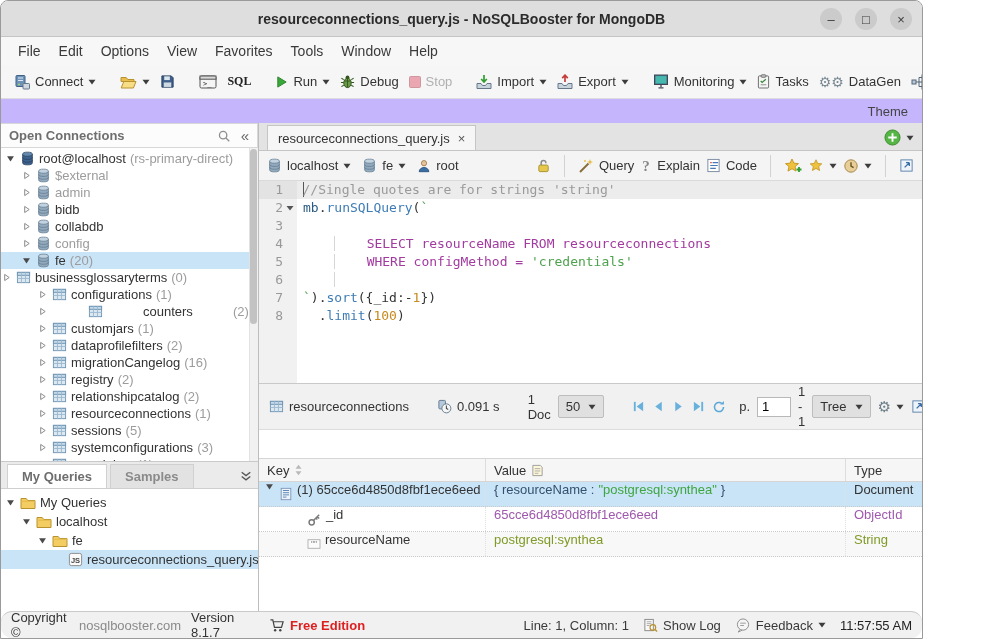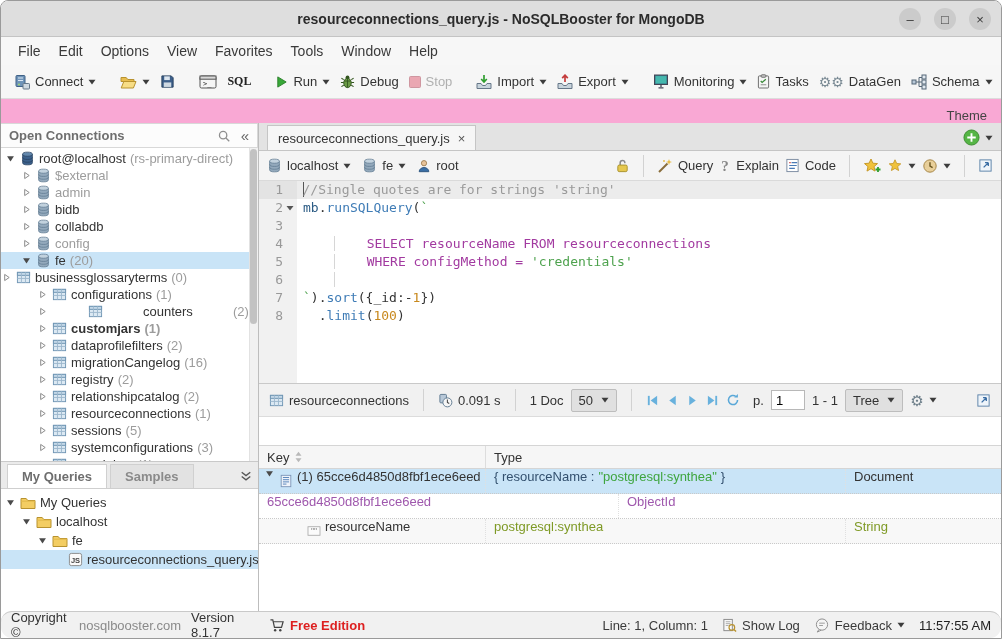--- a/index.html
+++ b/index.html
@@ -1,17 +1,17 @@
 <!DOCTYPE html>
 <html><head>
 <meta charset="utf-8">
 <style>
   html,body{margin:0;padding:0;background:#fff;}
   *{box-sizing:border-box;}
-  .window{width:1002px;height:639px;border:1px solid #9a9a9a;border-radius:8px 8px 0 0;overflow:hidden;
+  .window{width:923px;height:639px;border:1px solid #9a9a9a;border-radius:8px 8px 0 0;overflow:hidden;
     font-family:"Liberation Sans",sans-serif;font-size:13px;color:#333;background:#fff;display:flex;flex-direction:column;}
   .ic{display:inline-flex;align-items:center;justify-content:center;line-height:0;}
 
   
   .titlebar{height:36px;flex:0 0 36px;background:#dedede;border-bottom:1px solid #c4c4c4;position:relative;
     display:flex;align-items:center;justify-content:center;}
   .title-text{font-weight:bold;font-size:14px;color:#2b2b2b;}
   .win-controls{position:absolute;right:10px;top:7px;display:flex;gap:13px;}
   .win-btn{width:22px;height:22px;border-radius:50%;background:#cbcbcb;color:#3a3a3a;display:flex;align-items:center;
     justify-content:center;font-size:13px;line-height:1;}
@@ -21,21 +21,21 @@
   .menu-item{padding:3px 9px;}
 
   
   .toolbar{height:34px;flex:0 0 34px;background:#f6f6f6;border-bottom:1px solid #dcdcdc;display:flex;align-items:center;padding:0 8px;}
   .tbtn{display:flex;align-items:center;gap:5px;padding:3px 5px;color:#333;white-space:nowrap;}
   .tbtn.disabled{color:#b0b0b0;}
   .tsep{width:1px;height:22px;background:#d2d2d2;margin:0 7px;}
   .sql-label{font-weight:bold;font-family:"Liberation Serif",serif;font-size:12px;color:#222;}
 
   
-  .theme-row{height:24px;flex:0 0 24px;background:#f9a8d4;display:flex;align-items:flex-end;justify-content:flex-end;padding-right:14px;color:#444;}
+  .theme-row{height:24px;flex:0 0 24px;background:#c4b5fd;display:flex;align-items:center;justify-content:flex-end;padding-right:14px;color:#444;}
 
   
   .content{flex:1;display:flex;min-height:0;}
 
   
   .sidebar{width:258px;flex:0 0 258px;border-right:1px solid #bdbdbd;display:flex;flex-direction:column;background:#fff;min-height:0;}
   .sheader{height:25px;flex:0 0 25px;border:1px solid #d8d8d8;border-left:none;display:flex;align-items:center;
     padding:0 8px;background:#fcfcfc;}
   .sheader .ttl{font-weight:bold;color:#6e6e6e;flex:1;}
   .sheader .collapse{color:#666;font-size:15px;margin-left:10px;}
@@ -486,21 +486,21 @@
               <span class="ic">
                 <svg width="15" height="15" viewBox="0 0 16 16">
                   <rect x="1.5" y="2.5" width="13" height="11" fill="#dce9f3" stroke="#7096b4"></rect>
                   <rect x="1.5" y="2.5" width="13" height="3.2" fill="#c3d8e8" stroke="#7096b4"></rect>
                   <path d="M1.5 9h13M5.8 2.5v11M10.1 2.5v11" stroke="#9db8cd"></path>
                 </svg>
               </span>
               <span class="lbl">counters</span>
               <span class="sfx">(2)</span>
             </div>
-            <div class="trow" style="padding-left: 36px; font-weight: bold;">
+            <div class="trow" style="padding-left: 36px;">
               <span class="exp">
                 <svg width="9" height="9" viewBox="0 0 10 10">
                   <path d="M3 1.6l5 3.4-5 3.4z" fill="none" stroke="#8a8a8a" stroke-width="1.1"></path>
                 </svg>
               </span>
               <span class="ic">
                 <svg width="15" height="15" viewBox="0 0 16 16">
                   <rect x="1.5" y="2.5" width="13" height="11" fill="#dce9f3" stroke="#7096b4"></rect>
                   <rect x="1.5" y="2.5" width="13" height="3.2" fill="#c3d8e8" stroke="#7096b4"></rect>
                   <path d="M1.5 9h13M5.8 2.5v11M10.1 2.5v11" stroke="#9db8cd"></path>
@@ -1017,20 +1017,29 @@
         <div class="rh">
           <div class="hc col-key">
             <span>Key</span>
             <span class="ic">
                 <svg width="9" height="12" viewBox="0 0 10 14">
                   <path d="M5 1l3.5 4.5h-7z" fill="#b9b9b9"></path>
                   <path d="M5 13L8.5 8.5h-7z" fill="#b9b9b9"></path>
                 </svg>
               </span>
           </div>
+          <div class="hc col-val">
+            <span>Value</span>
+            <span class="ic">
+                <svg width="13" height="13" viewBox="0 0 14 14">
+                  <path d="M2 1.5h8l2 2v9H2z" fill="#fdf6d8" stroke="#999"></path>
+                  <path d="M4 5h6M4 7.5h6M4 10h4" stroke="#aaa"></path>
+                </svg>
+              </span>
+          </div>
           <div class="hc col-type" style="border-right:none;">
             <span>Type</span>
           </div>
         </div>
         <div id="table-body">
             <div class="rrow sel">
               <span class="rc col-key" style="padding-left: 5px;">
                 <span class="exp">
                   <svg width="9" height="9" viewBox="0 0 10 10">
                     <path d="M1.2 2.6h7.6L5 8.2z" fill="#4a4a4a"></path>
@@ -1045,20 +1054,30 @@
                 <span>(1) 65cce6d4850d8fbf1ece6eed</span>
               </span>
               <span class="rc col-val" style="padding-left: 8px;">
                 <span class="vplain">{ resourceName : </span>
                 <span class="vgreen">"postgresql:synthea"</span>
                 <span class="vplain"> }</span>
               </span>
               <span class="rc col-type tplain">Document</span>
             </div>
             <div class="rrow">
+              <span class="rc col-key" style="padding-left: 33px;">
+                <span class="exp"></span>
+                <span class="ic">
+                  <svg width="15" height="15" viewBox="0 0 16 16">
+                    <circle cx="5" cy="11" r="2.8" fill="none" stroke="#7a7a7a" stroke-width="1.6"></circle>
+                    <path d="M7.2 8.8L13 3M11 5l2 2M9.5 6.5l1.5 1.5" stroke="#7a7a7a" stroke-width="1.6"></path>
+                  </svg>
+                </span>
+                <span>_id</span>
+              </span>
               <span class="rc col-val" style="padding-left: 8px;">
                 <span class="vpurple">65cce6d4850d8fbf1ece6eed</span>
               </span>
               <span class="rc col-type tpurple">ObjectId</span>
             </div>
             <div class="rrow">
               <span class="rc col-key" style="padding-left: 33px;">
                 <span class="exp"></span>
                 <span class="ic">
                   <svg width="14" height="12" viewBox="0 0 16 14">

